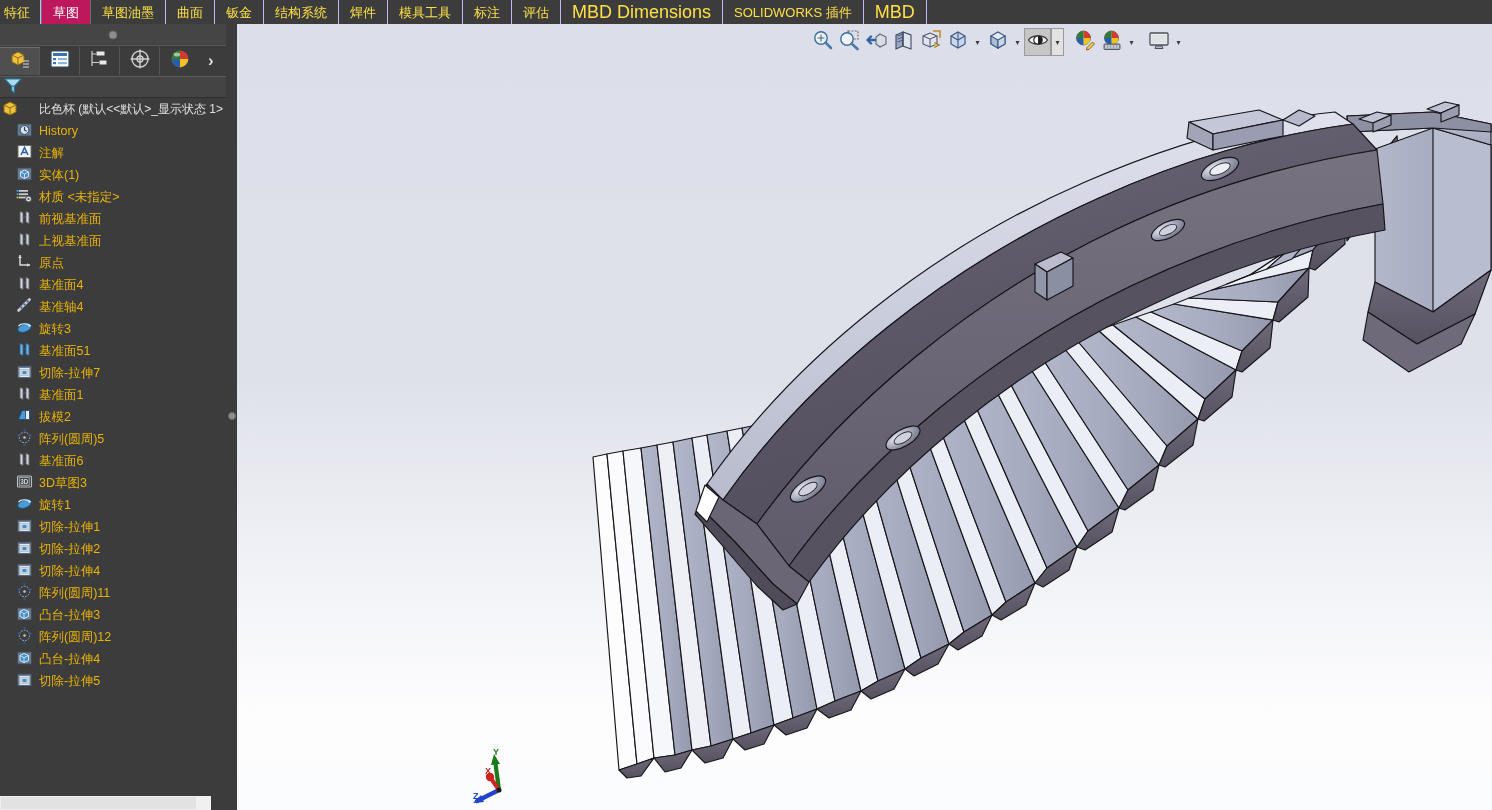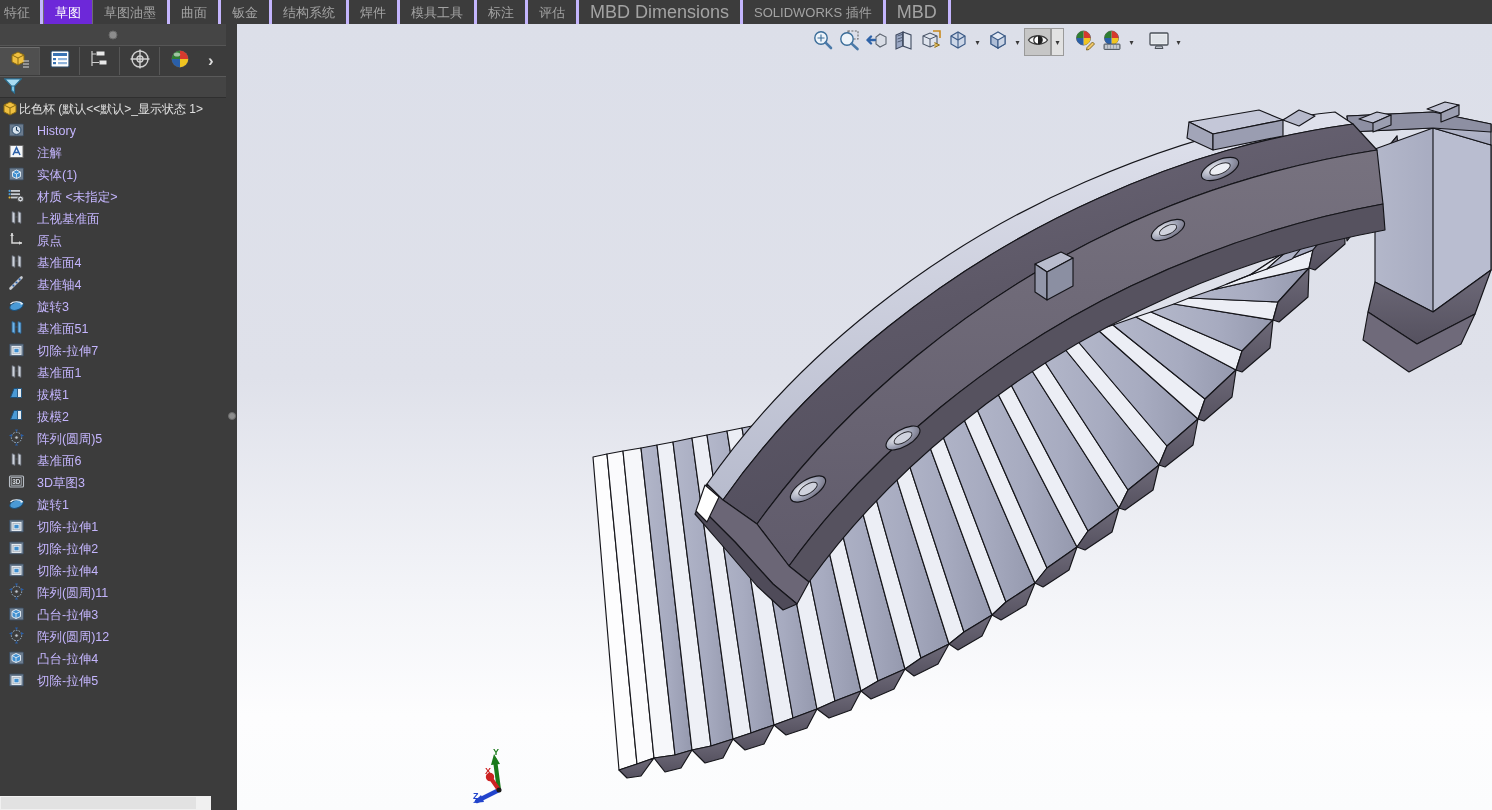--- a/index.html
+++ b/index.html
@@ -14,30 +14,30 @@
   
   #tabbar {
     position: absolute; left: 0; top: 0; width: 1492px; height: 24px;
     background: #3c3c3c;
     display: flex; align-items: stretch;
   }
   .tab {
     position: relative;
     display: flex; align-items: center; justify-content: center;
     padding: 0 11px;
-    font-size: 13px; color: #a3a3a3;
+    font-size: 13px; color: #fde047;
     background: #3c3c3c;
-    border-right: 3px solid #c4b5fd;
+    border-right: 1px solid #c4b5fd;
     white-space: nowrap;
     cursor: default;
     line-height: 1;
   }
   .tab.first { border-left: none; padding-left: 4px; padding-right: 10px; }
   .tab.active {
-    background: #6d28d9;
+    background: #be185d;
     border-left: 1px solid #6e6e6e;
     border-right: 1px solid #6e6e6e;
     color: #ffffff;
   }
   .tab.latin { font-size: 18px; }
 
   
   #leftpanel {
     position: absolute; left: 0; top: 24px; width: 226px; height: 786px;
     background: #3c3c3c;
@@ -83,28 +83,28 @@
     display: flex; align-items: center; padding-left: 2px;
   }
 
   
   #tree {
     position: absolute; left: 0; top: 74px; width: 226px; height: 712px;
     background: #3c3c3c;
     overflow: hidden;
   }
   #tree-root {
-    display: flex; align-items: center; gap: 1px;
+    display: flex; align-items: center; gap: 21px;
     height: 22px; padding-left: 2px;
     font-size: 12px; color: #e0e0e0; white-space: nowrap;
   }
   .tree-item {
-    display: flex; align-items: center; gap: 12px;
-    height: 22px; padding-left: 8px;
-    font-size: 12.5px; color: #c4b5fd; white-space: nowrap;
+    display: flex; align-items: center; gap: 6px;
+    height: 22px; padding-left: 16px;
+    font-size: 12.5px; color: #eab308; white-space: nowrap;
   }
   .tree-item .lbl { line-height: 1; }
 
   
   #tree-scroll {
     position: absolute; right: 10px; top: 96px;
     width: 15px; height: 690px;
     background: #f0f0f0;
   }
   #tree-scroll .sb-up, #tree-scroll .sb-dn {
@@ -307,20 +307,28 @@
                 <circle cx="12.5" cy="12" r="1.1" fill="#4a4a4a"></circle>
               </svg></span>
             <span class="lbl">材质 &lt;未指定&gt;</span>
           </div>
           <div class="tree-item">
             <span><svg width="17" height="17" viewBox="0 0 17 17">
                 <path d="M4 2.5 L7 3.6 L7 14.4 L4 13.3 Z" fill="#cdd2db" stroke="#5a5f68" stroke-width="0.9"></path>
                 <path d="M10 2.5 L13 3.6 L13 14.4 L10 13.3 Z" fill="#cdd2db" stroke="#5a5f68" stroke-width="0.9"></path>
                 <path d="M7 8 L10 8" stroke="#5a5f68" stroke-width="0.9"></path>
               </svg></span>
+            <span class="lbl">前视基准面</span>
+          </div>
+          <div class="tree-item">
+            <span><svg width="17" height="17" viewBox="0 0 17 17">
+                <path d="M4 2.5 L7 3.6 L7 14.4 L4 13.3 Z" fill="#cdd2db" stroke="#5a5f68" stroke-width="0.9"></path>
+                <path d="M10 2.5 L13 3.6 L13 14.4 L10 13.3 Z" fill="#cdd2db" stroke="#5a5f68" stroke-width="0.9"></path>
+                <path d="M7 8 L10 8" stroke="#5a5f68" stroke-width="0.9"></path>
+              </svg></span>
             <span class="lbl">上视基准面</span>
           </div>
           <div class="tree-item">
             <span><svg width="17" height="17" viewBox="0 0 17 17">
                 <path d="M4 2 L4 12 L14 12" stroke="#d8d8d8" stroke-width="1.5" fill="none"></path>
                 <path d="M4 2 L2.2 5 L5.8 5 Z" fill="#d8d8d8"></path>
                 <path d="M14 12 L11 10.2 L11 13.8 Z" fill="#d8d8d8"></path>
               </svg></span>
             <span class="lbl">原点</span>
           </div>
@@ -365,27 +373,20 @@
               </svg></span>
             <span class="lbl">切除-拉伸7</span>
           </div>
           <div class="tree-item">
             <span><svg width="17" height="17" viewBox="0 0 17 17">
                 <path d="M4 2.5 L7 3.6 L7 14.4 L4 13.3 Z" fill="#cdd2db" stroke="#5a5f68" stroke-width="0.9"></path>
                 <path d="M10 2.5 L13 3.6 L13 14.4 L10 13.3 Z" fill="#cdd2db" stroke="#5a5f68" stroke-width="0.9"></path>
                 <path d="M7 8 L10 8" stroke="#5a5f68" stroke-width="0.9"></path>
               </svg></span>
             <span class="lbl">基准面1</span>
-          </div>
-          <div class="tree-item">
-            <span><svg width="17" height="17" viewBox="0 0 17 17">
-                <path d="M2.5 12.5 L6 3.5 L13.5 3.5 L13.5 12.5 Z" fill="#4a9ad6" stroke="#1d4f78" stroke-width="1"></path>
-                <path d="M13.5 3.5 L13.5 12.5 L9.5 12.5 L9.5 3.5 Z" fill="#e6ecf2" stroke="#1d4f78" stroke-width="0.9"></path>
-              </svg></span>
-            <span class="lbl">拔模1</span>
           </div>
           <div class="tree-item">
             <span><svg width="17" height="17" viewBox="0 0 17 17">
                 <path d="M2.5 12.5 L6 3.5 L13.5 3.5 L13.5 12.5 Z" fill="#4a9ad6" stroke="#1d4f78" stroke-width="1"></path>
                 <path d="M13.5 3.5 L13.5 12.5 L9.5 12.5 L9.5 3.5 Z" fill="#e6ecf2" stroke="#1d4f78" stroke-width="0.9"></path>
               </svg></span>
             <span class="lbl">拔模2</span>
           </div>
           <div class="tree-item">
             <span><svg width="17" height="17" viewBox="0 0 17 17">

